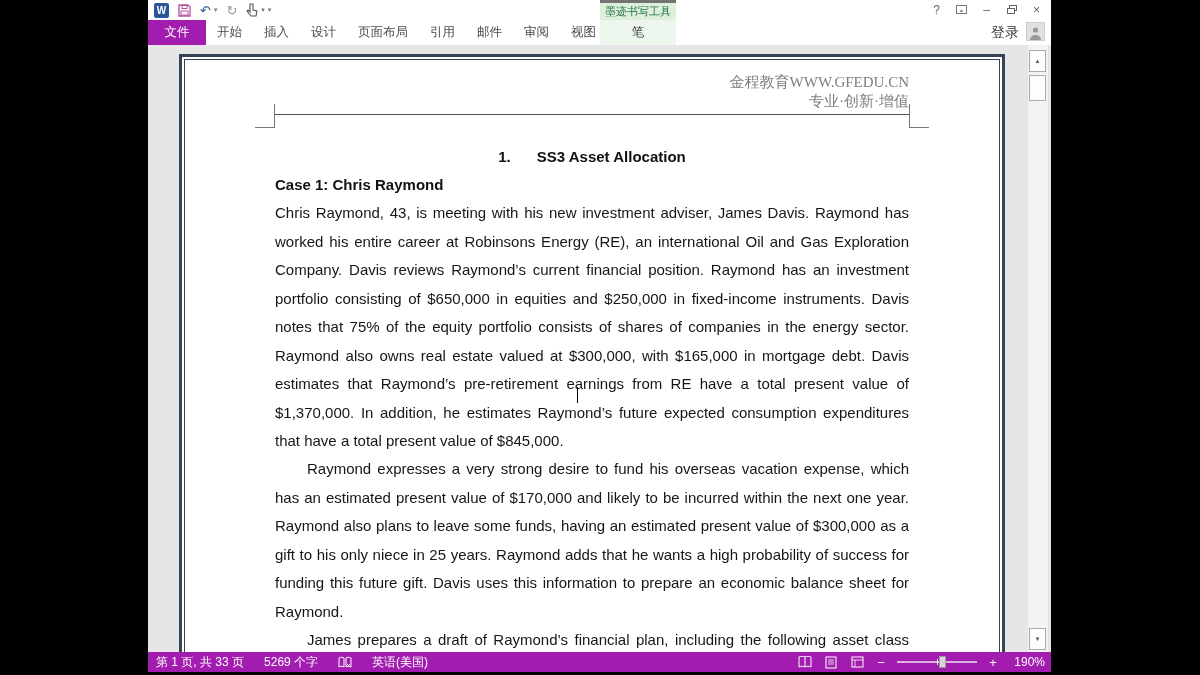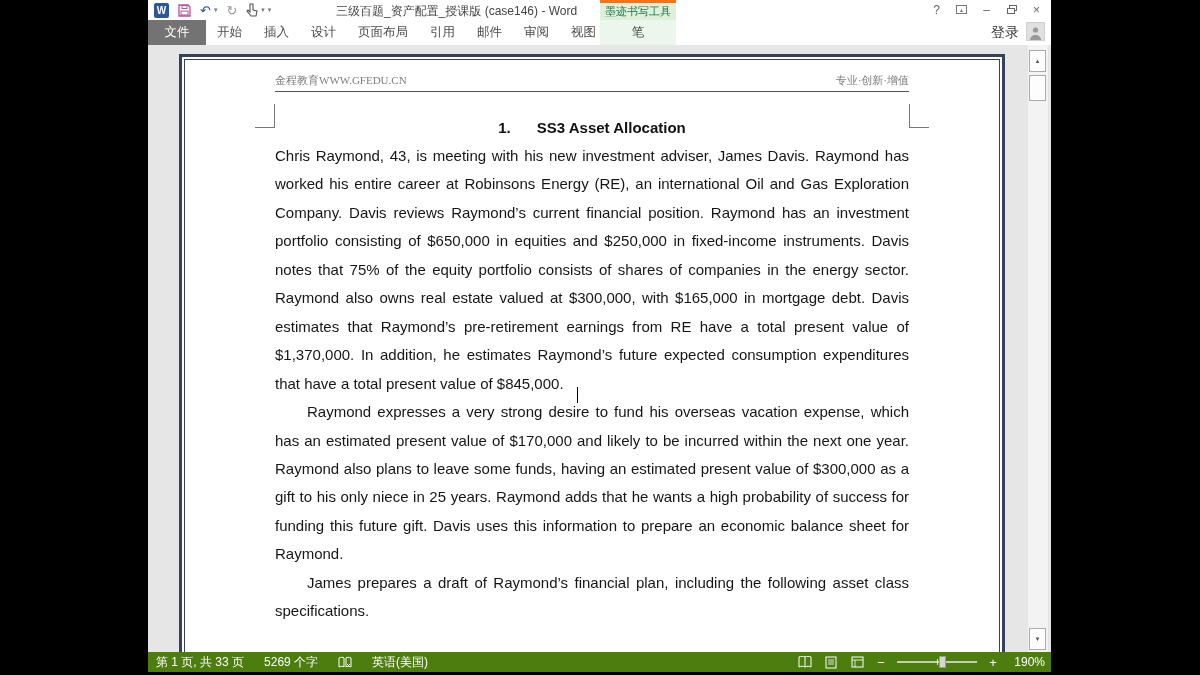--- a/index.html
+++ b/index.html
@@ -14,74 +14,74 @@
   .word-logo { width:15px; height:15px; background:#2b579a; color:#fff; font-size:10px; font-weight:bold;
                display:flex; align-items:center; justify-content:center; border-radius:2px; }
   .qat-glyph { font-size:13px; line-height:1; }
   .save-g { color:#b5519f; }
   .undo-g { color:#2b579a; }
   .redo-g { color:#9a9a9a; }
   .caret-s { font-size:7px; color:#777; margin-left:-6px; }
   .touch-svg { width:12px; height:14px; }
   .win-title { position:absolute; left:188px; top:3px; font-size:12px; color:#444; white-space:nowrap; }
   .ctx-label { position:absolute; left:452px; top:0; width:76px; height:20px; background:#dff0da;
-               border-top:3px solid #f97316; color:#217346; font-size:11px; text-align:center; line-height:16px; }
+               border-top:3px solid #737373; color:#217346; font-size:11px; text-align:center; line-height:16px; }
   .win-controls { position:absolute; right:2px; top:0; display:flex; height:19px; }
   .win-btn { width:25px; height:19px; display:flex; align-items:center; justify-content:center;
              color:#666; font-size:12px; cursor:default; }
   .ribbonopt-box { width:11px; height:9px; border:1px solid #777; display:flex; align-items:flex-start; justify-content:center; }
   .ribbonopt-box span { font-size:6px; color:#777; line-height:8px; }
   .restore-shape { position:relative; width:10px; height:9px; }
   .restore-shape .r1 { position:absolute; left:2px; top:0; width:8px; height:6px; border:1px solid #666; background:#fff; }
   .restore-shape .r2 { position:absolute; left:0; top:3px; width:8px; height:6px; border:1px solid #666; background:#fff; }
 
   
   .tabsrow { position:absolute; left:0; top:20px; width:100%; height:25px; background:#fff; }
   .tabs-flex { display:flex; height:100%; align-items:stretch; }
-  .tab-file { width:58px; background:#737373; color:#fff; font-size:12.5px; display:flex;
+  .tab-file { width:58px; background:#a21caf; color:#fff; font-size:12.5px; display:flex;
               align-items:center; justify-content:center; }
   .tab { padding:0 11px; font-size:12.5px; color:#4a4a4a; display:flex; align-items:center; }
   .tab-pen { position:absolute; left:452px; top:0; width:76px; height:25px; background:#edf6ed;
              color:#444; font-size:12.5px; display:flex; align-items:center; justify-content:center; }
   .signin { position:absolute; right:32px; top:0; height:25px; display:flex; align-items:center;
             font-size:14px; color:#333; }
   .avatar { position:absolute; right:6px; top:2px; width:19px; height:19px; background:#e0e0e0;
             display:flex; align-items:flex-end; justify-content:center; overflow:hidden; border:1px solid #cfcfcf; }
 
   
   .workspace { position:absolute; left:0; top:45px; width:100%; height:607px; background:#e6e6e6; overflow:hidden; }
   .page { position:absolute; left:31px; top:9px; width:826px; height:760px; background:#fff;
           border:3px solid #36425a; }
   .page-inner { position:absolute; left:2px; top:2px; right:2px; bottom:-2px; border:1px solid #36425a; }
   .content { position:relative; padding:13px 90px 0 90px; width:100%; }
 
   .doc-header { display:flex; justify-content:space-between; align-items:flex-end;
-                font-family:"Liberation Serif", serif; font-size:11px; color:#7e7e7e;
-                border-bottom:1px solid #555; padding-bottom:3px; }
+                font-family:"Liberation Serif", serif; font-size:15px; color:#7e7e7e;
+                border-bottom:1px solid #555; padding-bottom:3px;flex-direction:column; }
   .mark { position:absolute; width:20px; height:24px; top:44px; }
   .mark-left  { left:70px;  border-right:1px solid #777; border-bottom:1px solid #777; }
   .mark-right { right:70px; border-left:1px solid #777;  border-bottom:1px solid #777; }
 
-  .doc-title { margin-top:22px; text-align:center; font-weight:bold; font-size:15px; color:#111; line-height:28px; }
+  .doc-title { margin-top:28px; text-align:center; font-weight:bold; font-size:15px; color:#111; line-height:28px; }
   .doc-title .num { margin-right:26px; }
   .case-heading { font-weight:bold; font-size:15px; color:#111; line-height:28.4px; }
   .para { font-size:15px; line-height:28.45px; color:#161616; text-align:justify; }
   .para.indent { text-indent:32px; }
   .caret { position:absolute; left:392px; top:327px; width:1px; height:16px; background:#000; }
 
   
   .scrollbar { position:absolute; right:3px; top:0; width:20px; height:100%; background:#f3f3f3; }
   .sb-btn { position:absolute; left:1px; width:17px; height:22px; background:#fdfdfd; border:1px solid #ababab;
             display:flex; align-items:center; justify-content:center; font-size:6px; color:#555; }
   .sb-up { top:5px; }
   .sb-down { bottom:2px; }
   .sb-thumb { position:absolute; left:1px; top:30px; width:17px; height:26px; background:#fdfdfd; border:1px solid #ababab; }
 
   
-  .statusbar { position:absolute; left:0; bottom:0; width:100%; height:20px; background:#4d7c0f;
+  .statusbar { position:absolute; left:0; bottom:0; width:100%; height:20px; background:#a21caf;
                color:#fff; font-size:12px; display:flex; align-items:center; }
   .sb-left { display:flex; align-items:center; gap:20px; padding-left:8px; }
   .sb-right { position:absolute; right:6px; display:flex; align-items:center; gap:10px; }
   .view-ic { width:16px; height:14px; display:flex; align-items:center; justify-content:center; }
   .zoom-minus, .zoom-plus { font-size:13px; width:12px; text-align:center; }
   .zoom-track { position:relative; width:80px; height:2px; background:rgba(255,255,255,.65); }
   .zoom-tick { position:absolute; left:50%; top:-2px; width:1px; height:6px; background:rgba(255,255,255,.8); }
   .zoom-thumb { position:absolute; left:52%; top:-5px; width:7px; height:12px; background:#d6d6d6;
                 border:1px solid #9a9a9a; }
   .zoom-val { width:36px; text-align:right; }
@@ -106,21 +106,20 @@
       <span class="caret-s">▾</span>
       <span class="qat-glyph redo-g">↻</span>
       <span>
         <svg class="touch-svg" viewBox="0 0 12 14">
             <path d="M4 1v8L2 7l-1 1 4 5h5l1-5-4-1V1z" fill="none" stroke="#555" stroke-width="1.1"></path>
           </svg>
       </span>
       <span class="caret-s">▾</span>
       <span class="caret-s">▾</span>
     </div>
-    <div class="win-title">三级百题_资产配置_授课版 (case146) - Word</div>
     <div class="ctx-label">墨迹书写工具</div>
     <div class="win-controls">
       <span class="win-btn">?</span>
       <span class="win-btn">
         <span class="ribbonopt-box">
             <span>▴</span>
           </span>
       </span>
       <span class="win-btn">–</span>
       <span class="win-btn">
@@ -163,20 +162,21 @@
             <span>金程教育WWW.GFEDU.CN</span>
             <span>专业·创新·增值</span>
           </div>
           <div class="mark mark-left"></div>
           <div class="mark mark-right"></div>
 
           <div class="doc-title">
             <span class="num">1.</span><span>SS3 Asset Allocation</span>
           </div>
 
+          <div class="case-heading">Case 1: Chris Raymond</div>
 
           <p class="para">Chris Raymond, 43, is meeting with his new investment adviser, James Davis. Raymond has worked his entire career at Robinsons Energy (RE), an international Oil and Gas Exploration Company. Davis reviews Raymond’s current financial position. Raymond has an investment portfolio consisting of $650,000 in equities and $250,000 in fixed-income instruments. Davis notes that 75% of the equity portfolio consists of shares of companies in the energy sector. Raymond also owns real estate valued at $300,000, with $165,000 in mortgage debt. Davis estimates that Raymond’s pre-retirement earnings from RE have a total present value of $1,370,000. In addition, he estimates Raymond’s future expected consumption expenditures that have a total present value of $845,000.</p>
           <p class="para indent">Raymond expresses a very strong desire to fund his overseas vacation expense, which has an estimated present value of $170,000 and likely to be incurred within the next one year. Raymond also plans to leave some funds, having an estimated present value of $300,000 as a gift to his only niece in 25 years. Raymond adds that he wants a high probability of success for funding this future gift. Davis uses this information to prepare an economic balance sheet for Raymond.</p>
           <p class="para indent">James prepares a draft of Raymond’s financial plan, including the following asset class specifications.</p>
 
         </div>
         <div class="caret"></div>
       </div>
     </div>
 

